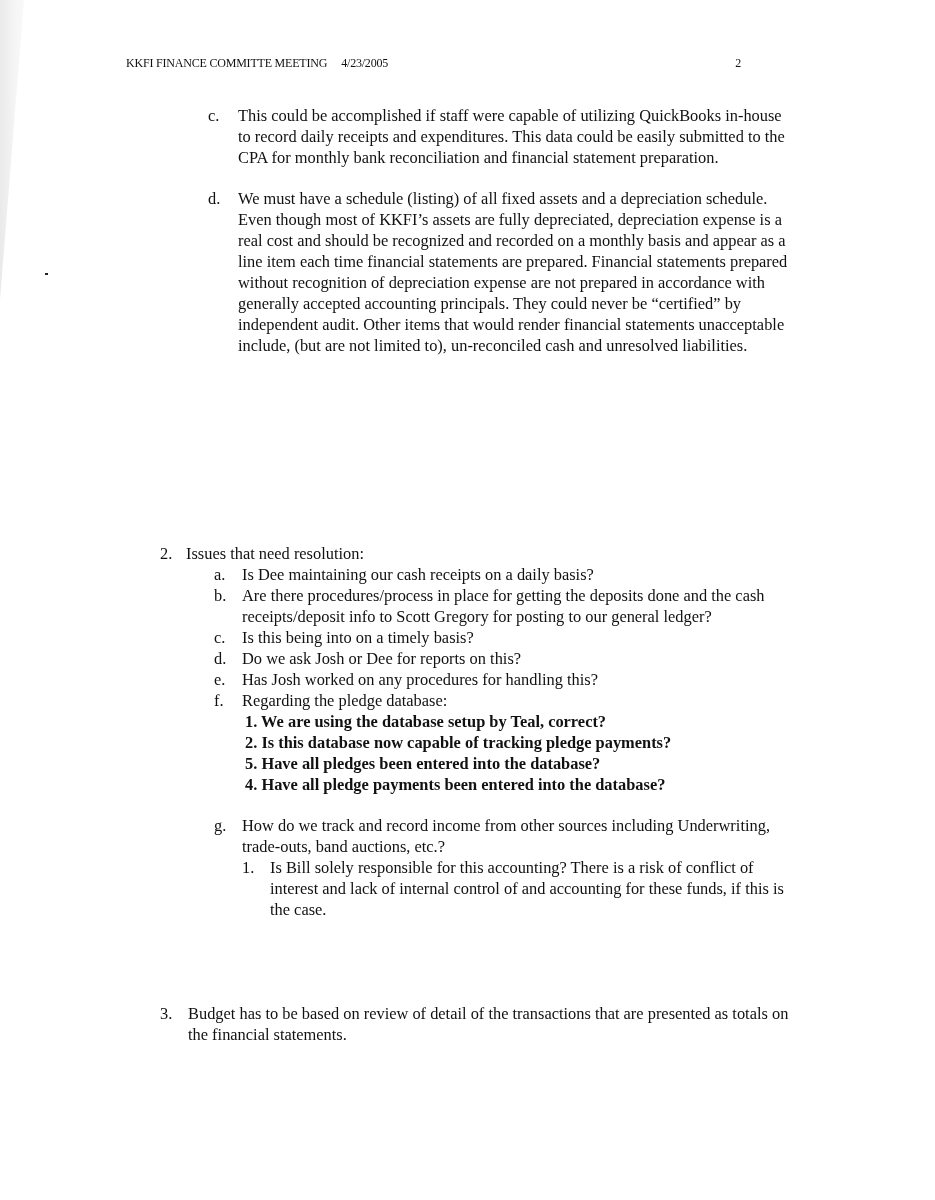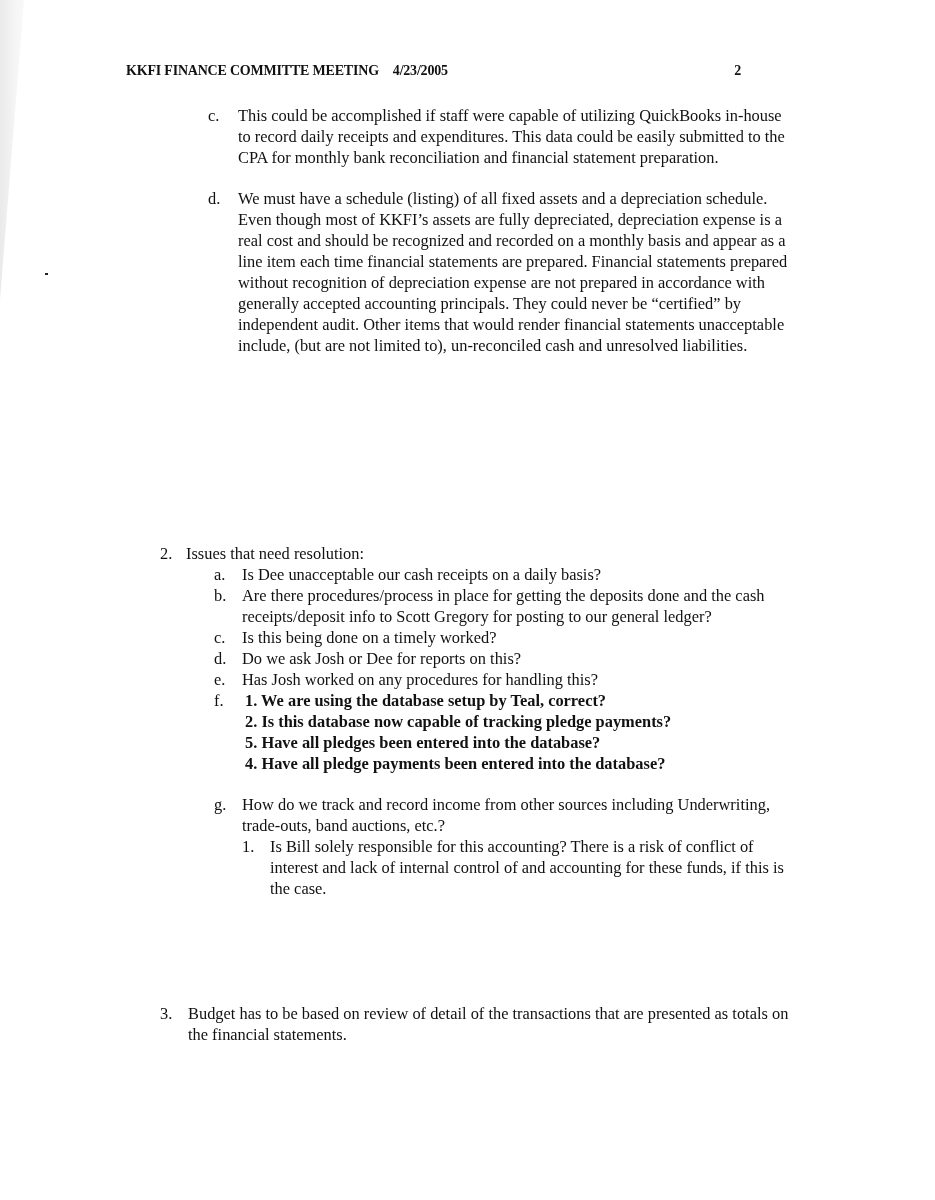--- a/index.html
+++ b/index.html
@@ -30,26 +30,25 @@
     .scan-dot {
       position: absolute;
       left: 45px;
       top: 273px;
       width: 3px;
       height: 2px;
       background: #222;
     }
     .header {
       position: absolute;
-      top: 60px;
+      top: 53px;
       left: 126px;
       width: 615px;
-      font-size: 14px;
+      font-size: 12px;
       letter-spacing: -0.2px;
-      font-weight: bold;
     }
     .header .date {
       margin-left: 14px;
     }
     .header .page-num {
       position: absolute;
       right: 0;
       top: 0;
     }
     .block {
@@ -134,40 +133,41 @@
 </div>
 
 <div class="block" id="sec2">
   <div class="item">
     <span class="marker">2.</span>
     <p>Issues that need resolution:</p>
 
     <div class="sub-list">
       <div class="item">
         <span class="marker">a.</span>
-        <p>Is Dee unacceptable our cash receipts on a daily basis?</p>
+        <p>Is Dee maintaining our cash receipts on a daily basis?</p>
       </div>
       <div class="item">
         <span class="marker">b.</span>
         <p>Are there procedures/process in place for getting the deposits done and the cash receipts/deposit info to Scott Gregory for posting to our general ledger?</p>
       </div>
       <div class="item">
         <span class="marker">c.</span>
-        <p>Is this being done on a timely worked?</p>
+        <p>Is this being into on a timely basis?</p>
       </div>
       <div class="item">
         <span class="marker">d.</span>
         <p>Do we ask Josh or Dee for reports on this?</p>
       </div>
       <div class="item">
         <span class="marker">e.</span>
         <p>Has Josh worked on any procedures for handling this?</p>
       </div>
       <div class="item">
         <span class="marker">f.</span>
+        <p>Regarding the pledge database:</p>
         <div class="num-list" style="margin-left:3px;">
           <div class="line">1. We are using the database setup by Teal, correct?</div>
           <div class="line">2. Is this database now capable of tracking pledge payments?</div>
           <div class="line">5. Have all pledges been entered into the database?</div>
           <div class="line">4. Have all pledge payments been entered into the database?</div>
         </div>
       </div>
       <div class="item" id="item-g">
         <span class="marker">g.</span>
         <p>How do we track and record income from other sources including Underwriting, trade-outs, band auctions, etc.?</p>

